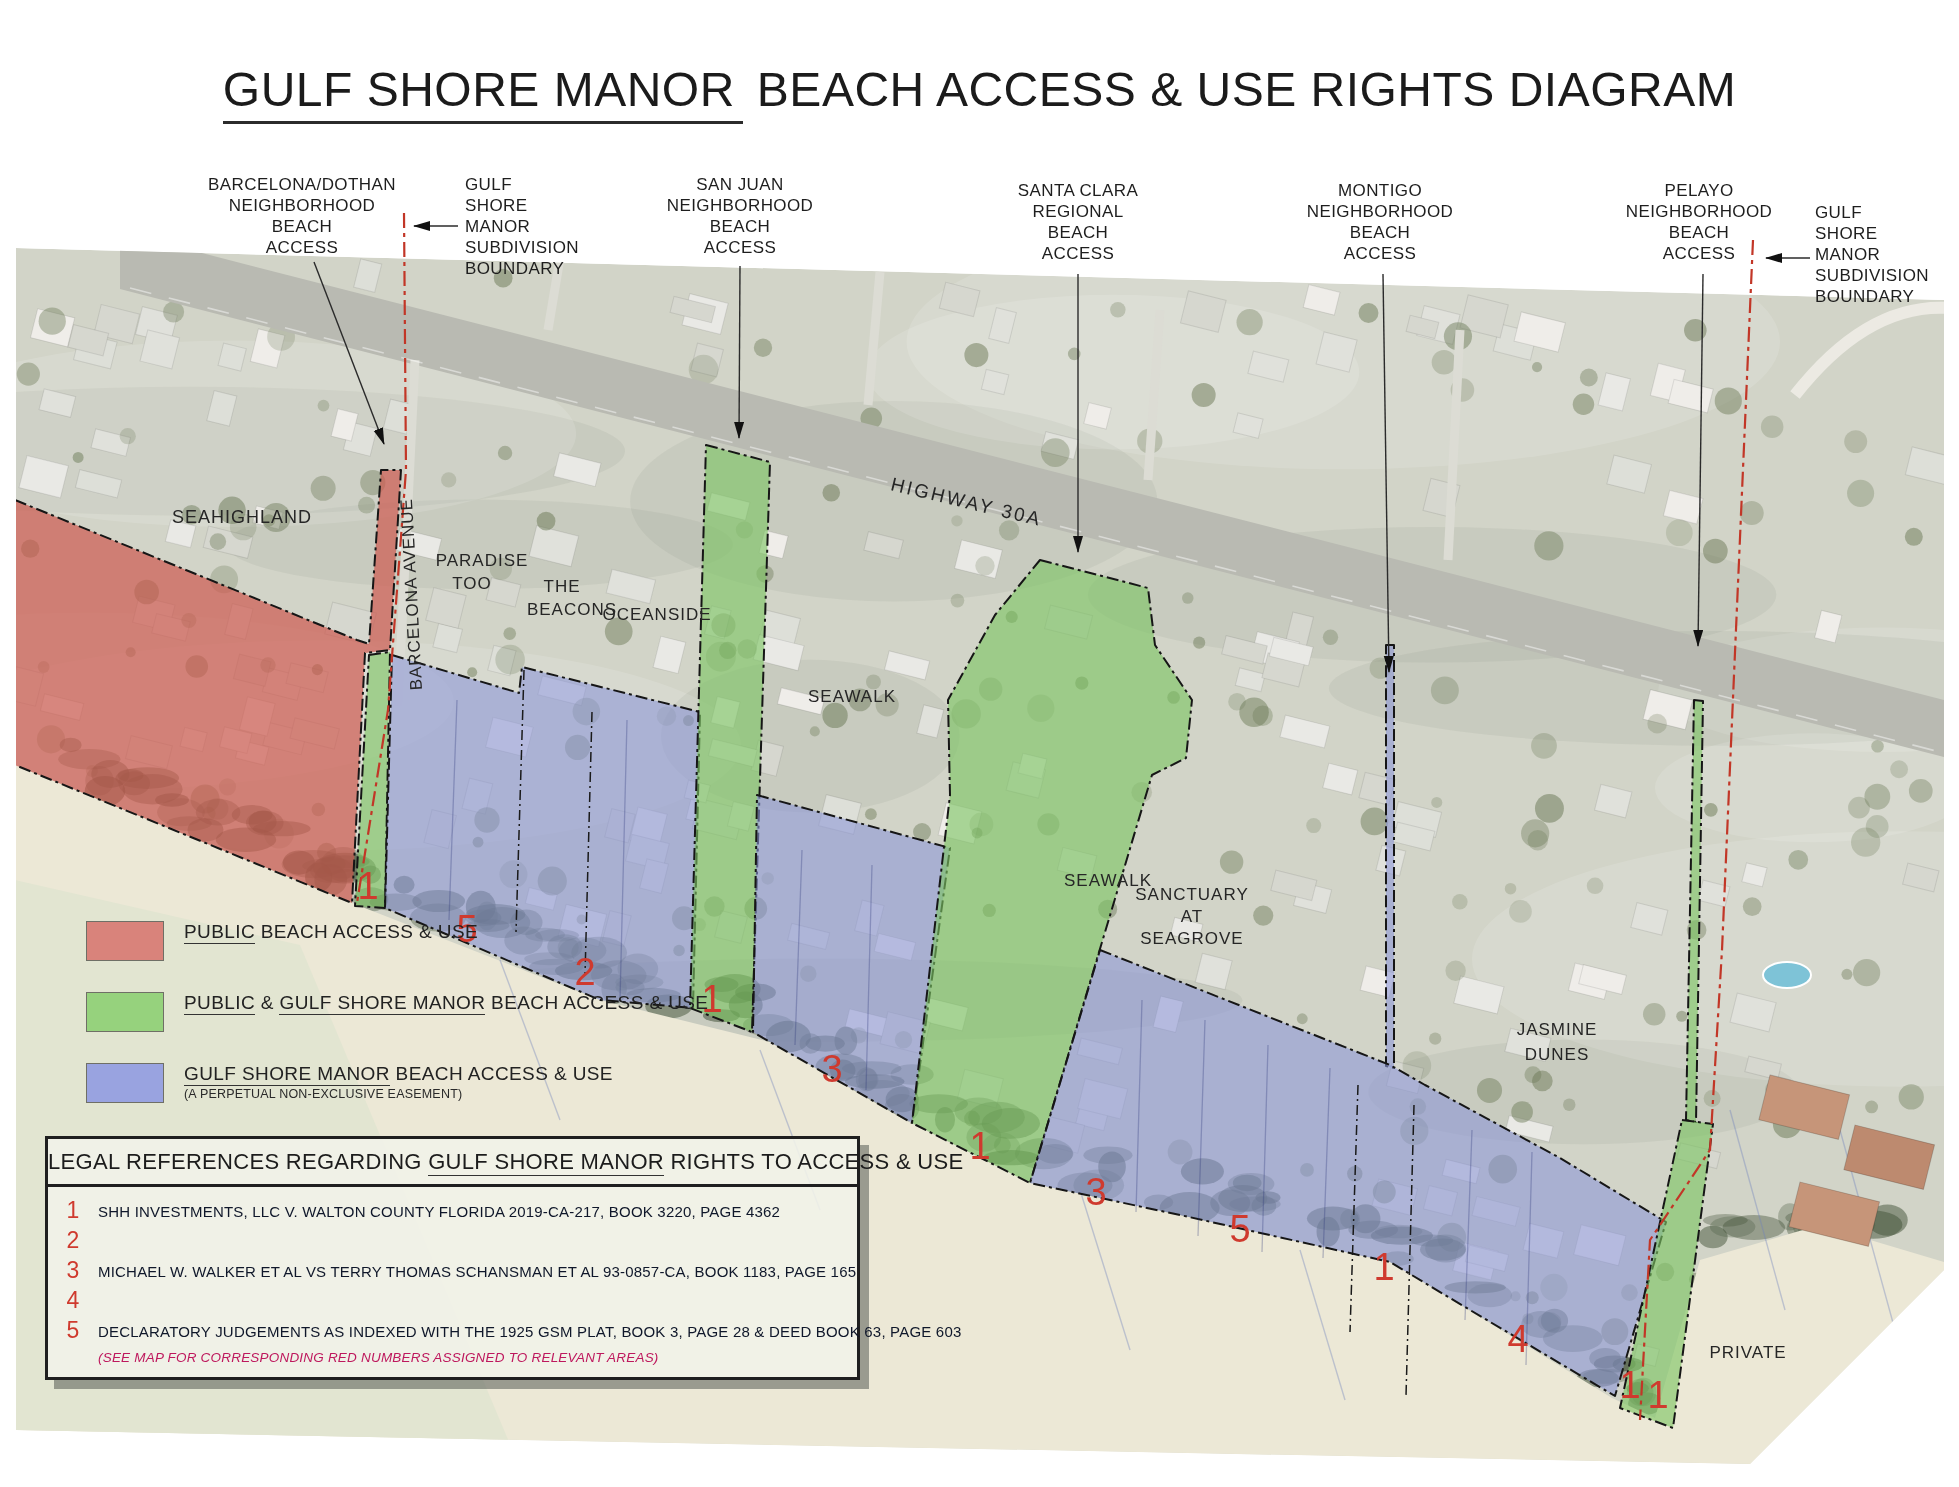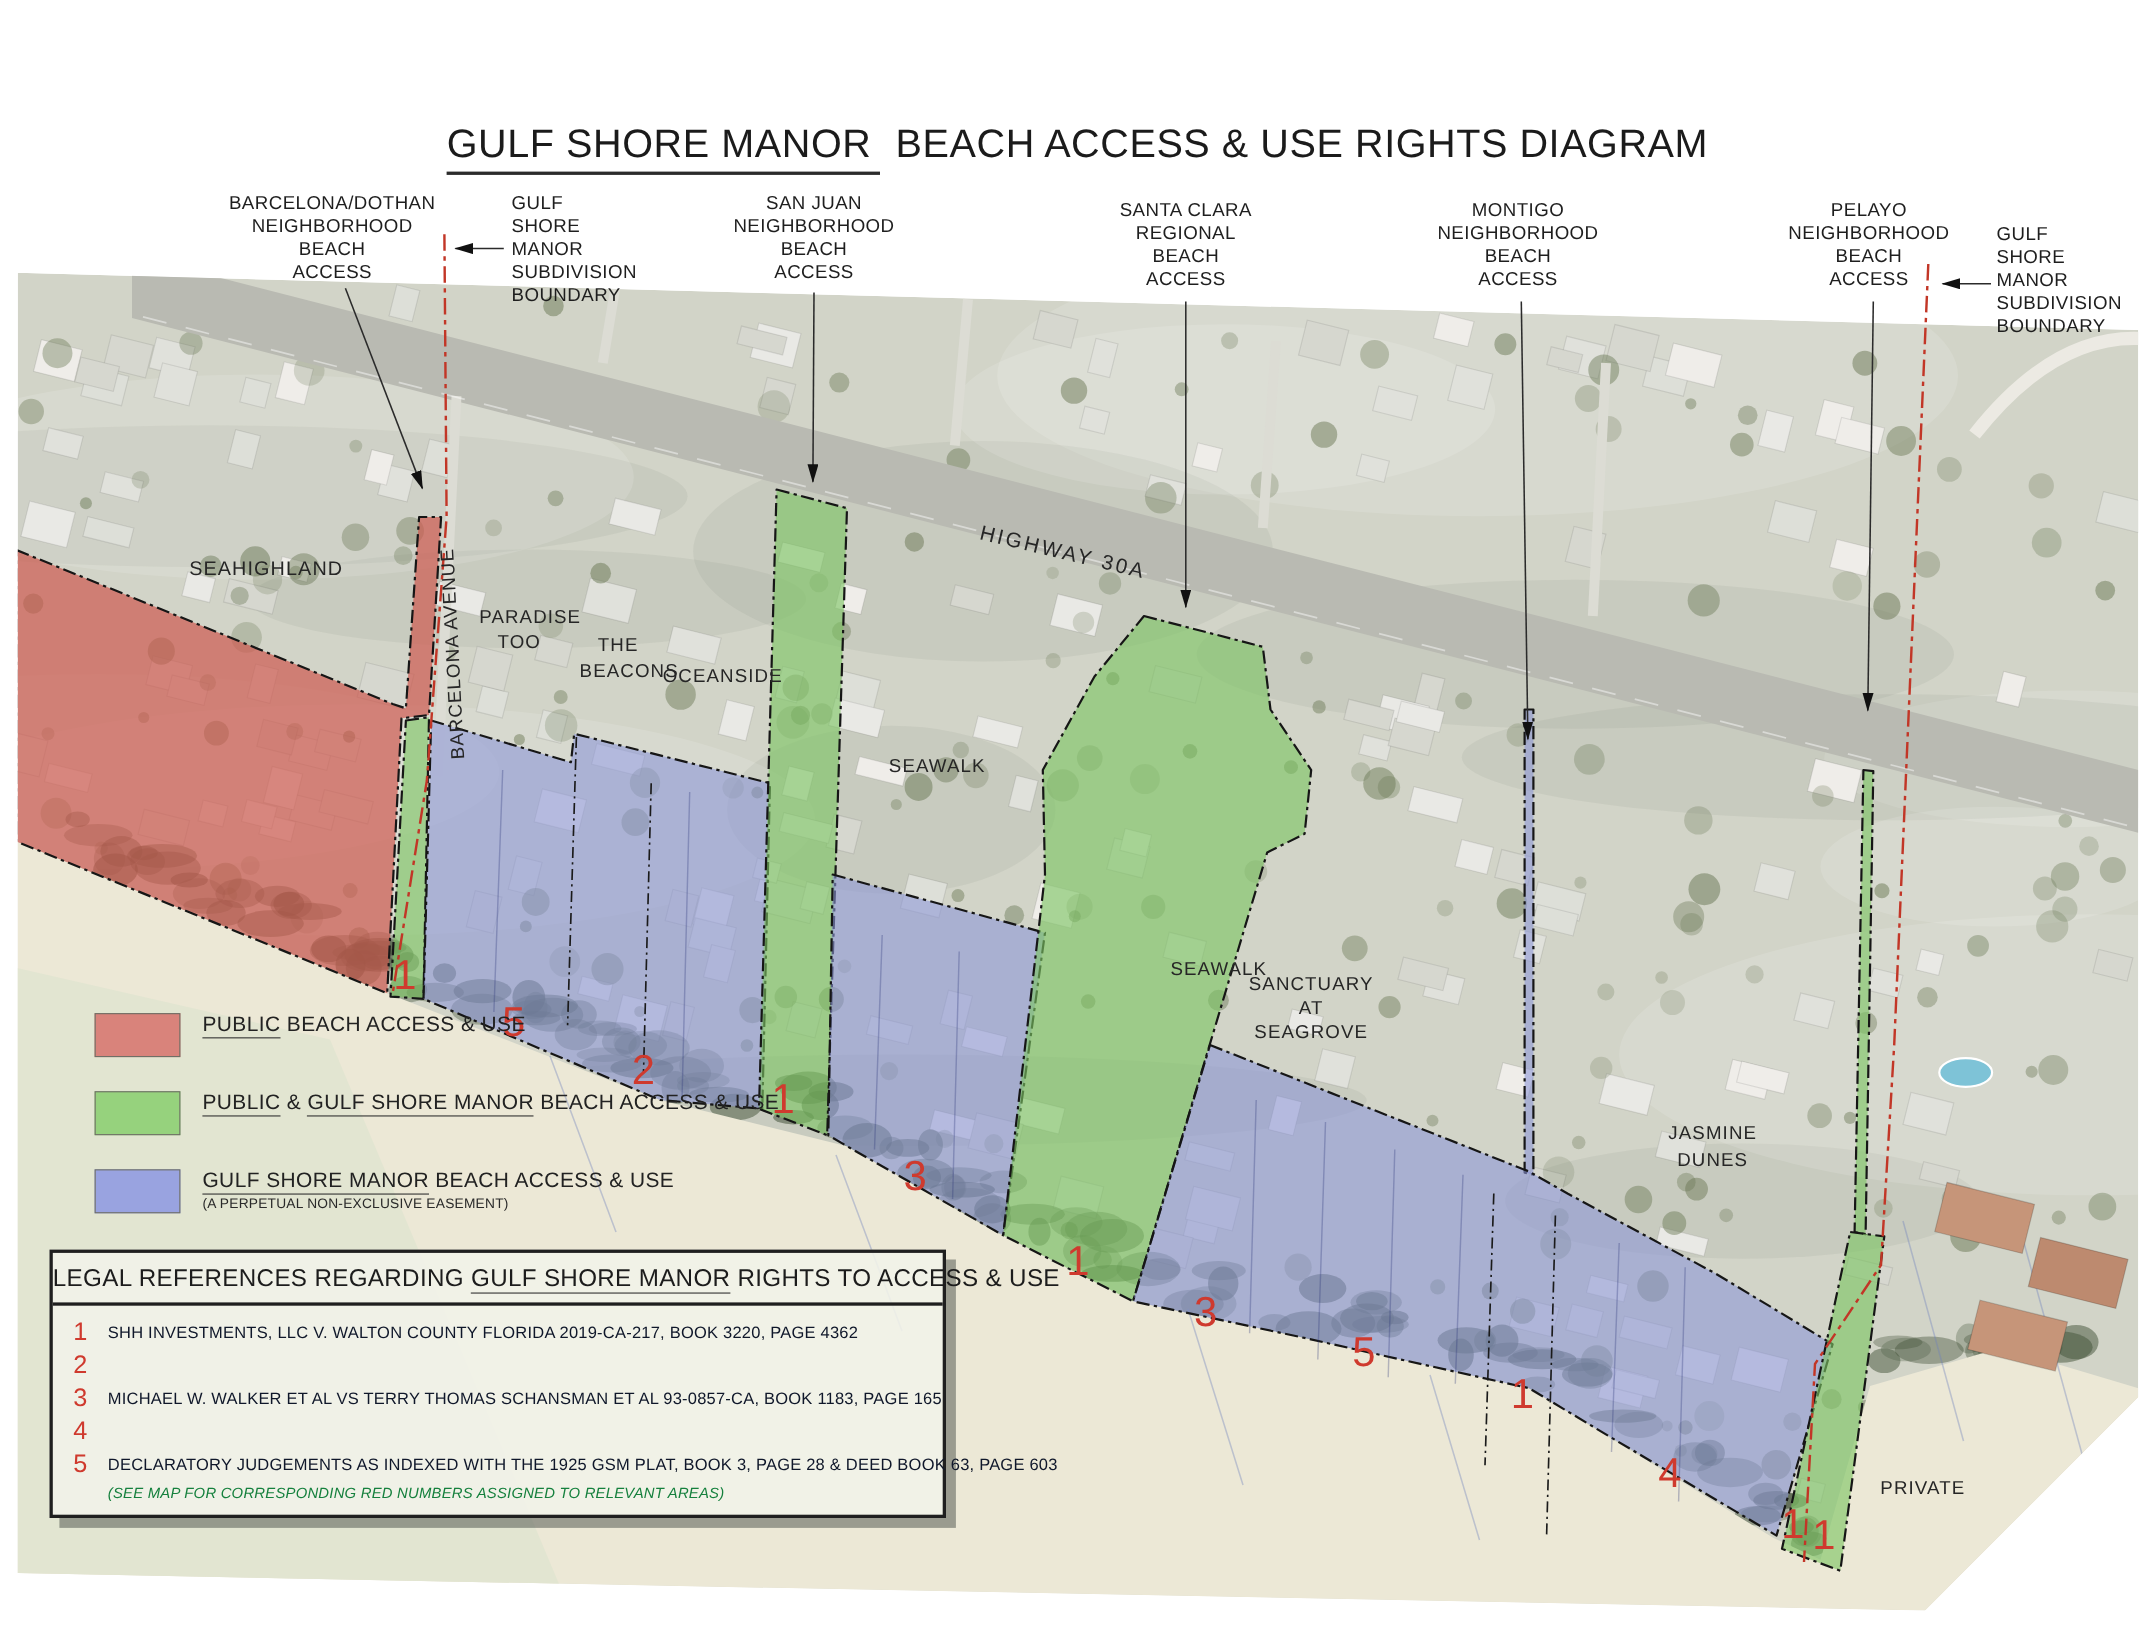--- a/index.html
+++ b/index.html
@@ -1,20 +1,20 @@
 <!DOCTYPE html>
 <html><head>
 <meta charset="utf-8">
 <style>
   html,body{margin:0;padding:0;background:#ffffff;}
   body{width:1959px;height:1487px;position:relative;overflow:hidden;
        font-family:"Liberation Sans",sans-serif;color:#1c1c1c;}
   .frame{position:absolute;inset:0;}
   .title{position:absolute;top:62px;left:0;width:100%;text-align:center;
-         font-size:36px;letter-spacing:.5px;color:#1b1b1b;white-space:nowrap;margin-top:48px;}
+         font-size:48px;letter-spacing:.5px;color:#1b1b1b;white-space:nowrap;}
   .title .u{border-bottom:3px solid #2b2b2b;padding-bottom:5px;padding-right:8px;margin-right:14px;}
   svg.map{position:absolute;left:0;top:0;}
   
   .legend{position:absolute;left:45px;top:921px;}
   .legend-item{display:flex;align-items:flex-start;margin-bottom:31px;padding-left:41px;}
   .swatch{width:78px;height:40px;border:1px solid #6f6f66;margin-right:20px;box-sizing:border-box;flex:0 0 auto;}
   .legend-label{font-size:19px;letter-spacing:.4px;color:#222;white-space:nowrap;}
   .legend-sub{font-size:12.5px;letter-spacing:.2px;color:#2a2a2a;margin-top:2px;}
   .seg-u{border-bottom:1.5px solid #333;padding-bottom:1px;}
   
@@ -22,21 +22,21 @@
          border:3px solid #1f1f1f;background:rgba(241,243,233,.88);
          box-shadow:9px 9px 0 rgba(72,78,72,.5);}
   .legal-title{width:500px;text-align:center;font-size:22px;letter-spacing:.3px;
                padding:10px 0 9px 0;white-space:nowrap;}
   .legal-hr{border-bottom:3px solid #1f1f1f;}
   .legal-body{padding:13px 18px 8px 12px;}
   .ref{display:flex;align-items:flex-start;margin-bottom:10px;}
   .ref-num{color:#cf3a2e;font-size:23px;line-height:20px;width:26px;text-align:center;
            margin-right:12px;flex:0 0 auto;}
   .ref-text{font-size:15px;letter-spacing:.2px;padding-top:3px;white-space:nowrap;color:#0f172a;}
-  .legal-note{font-style:italic;font-size:13.5px;letter-spacing:.2px;margin:0 0 4px 38px;color:#15803d;}
+  .legal-note{font-style:italic;font-size:13.5px;letter-spacing:.2px;margin:0 0 4px 38px;color:#be185d;}
 </style>
 </head>
 <body>
 
 <div class="frame">
 
   <svg class="map" width="1959" height="1487" viewBox="0 0 1959 1487">
     <defs>
       <clipPath id="photoClip">
         <polygon points="16,248 1944,300 1944,1270 1750,1464 16,1430"></polygon>

